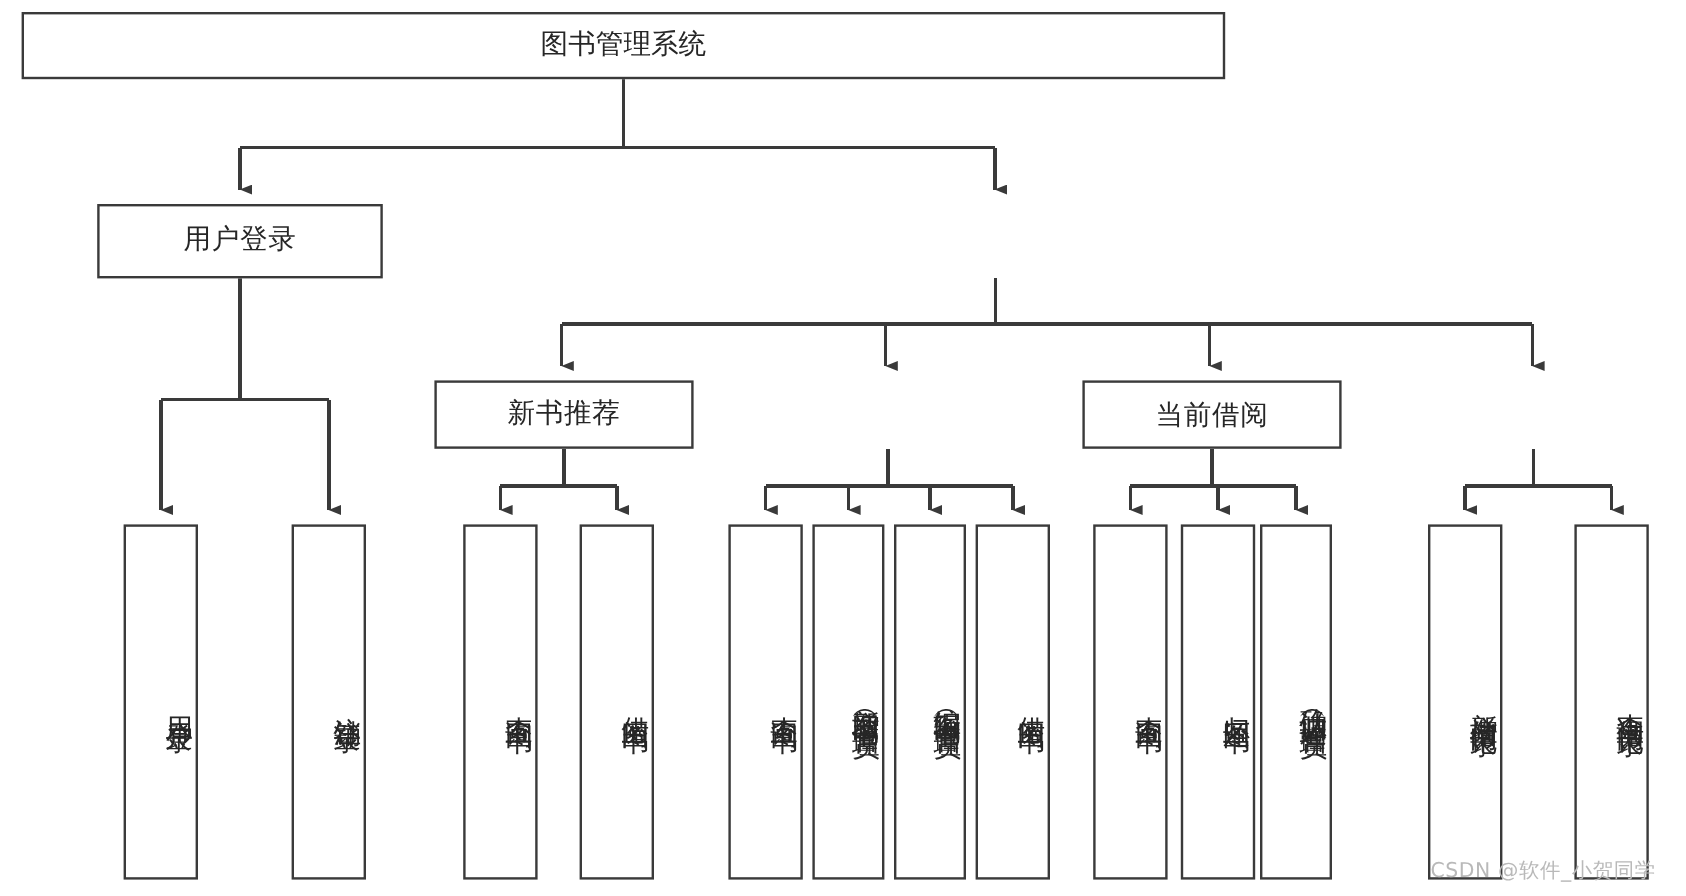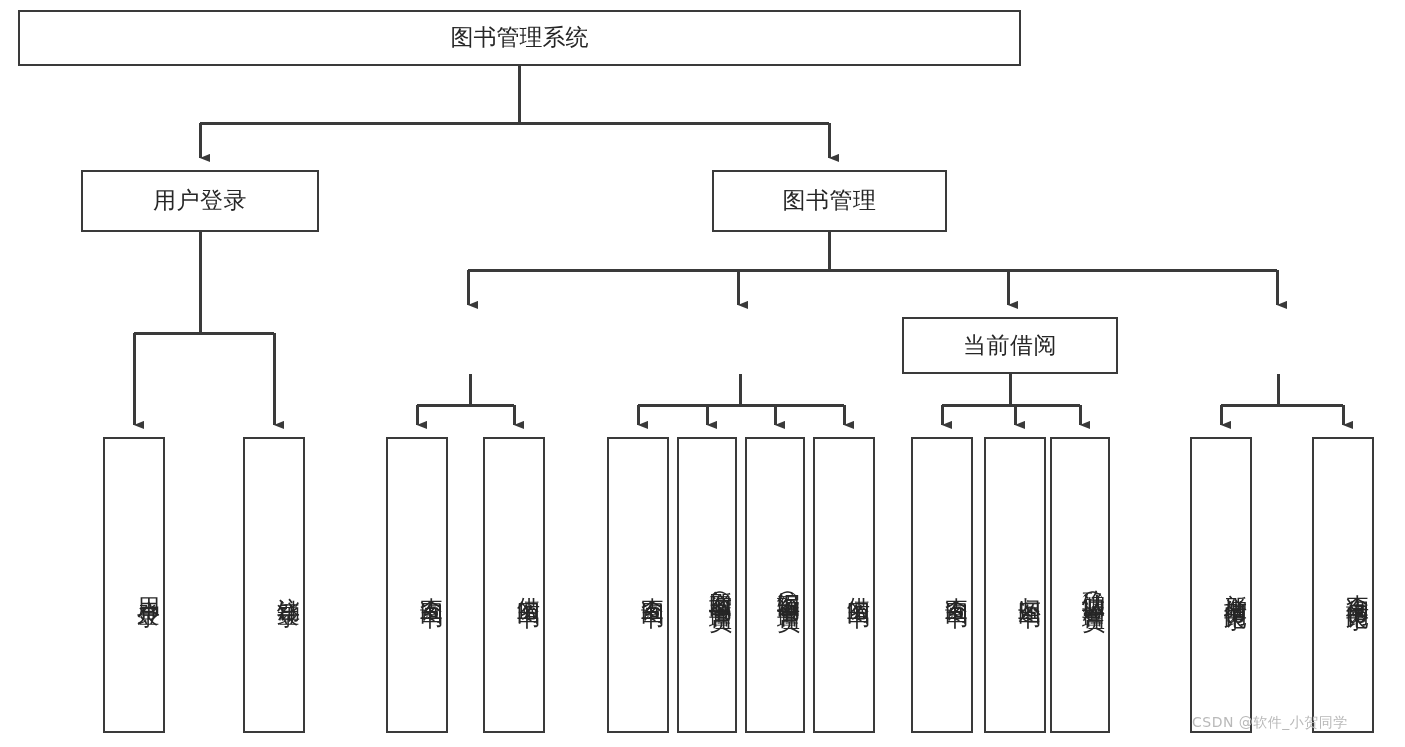--- a/index.html
+++ b/index.html
@@ -54,21 +54,21 @@
     align-items: flex-start;
     justify-content: center;
   }
   .node-v .vlabel {
     writing-mode: vertical-rl;
     text-orientation: upright;
     display: block;
   }
   .watermark {
     position: absolute;
-    font-size: 14px;
+    font-size: 17px;
     color: #b9b9b9;
     white-space: nowrap;
     letter-spacing: 0.5px;
     pointer-events: none;
   }
 </style>
 </head>
 <body>
 
 <div id="diagram-root">
@@ -137,24 +137,24 @@
     </g>
   </svg>
 
   <div class="node node-root" id="node-root" style="left: 18px; top: 10px; width: 1003px; height: 56px;">
     <span>图书管理系统</span>
   </div>
 
   <div class="node node-h" id="node-l2-0" style="left: 81px; top: 170px; width: 238px; height: 62px;">
     <span>用户登录</span>
   </div>
-  <div class="node node-h" id="node-l2-1" style="left: 712px; top: 170px; width: 235px; height: 62px;">
-    <span>图书管理</span>
+
+  <div class="node node-h" id="node-l3-0" style="left: 362px; top: 317px; width: 216px; height: 57px;">
+    <span>新书推荐</span>
   </div>
-
   <div class="node node-h" id="node-l3-2" style="left: 902px; top: 317px; width: 216px; height: 57px; font-family: Liberation Serif, serif;">
     <span>当前借阅</span>
   </div>
 
   <div class="node node-v" id="node-leaf-0" style="left: 103px; top: 437px; width: 62px; height: 296px;">
     <span class="vlabel">用户登录</span>
   </div>
   <div class="node node-v" id="node-leaf-1" style="left: 243px; top: 437px; width: 62px; height: 296px;">
     <span class="vlabel">注销登录</span>
   </div>

